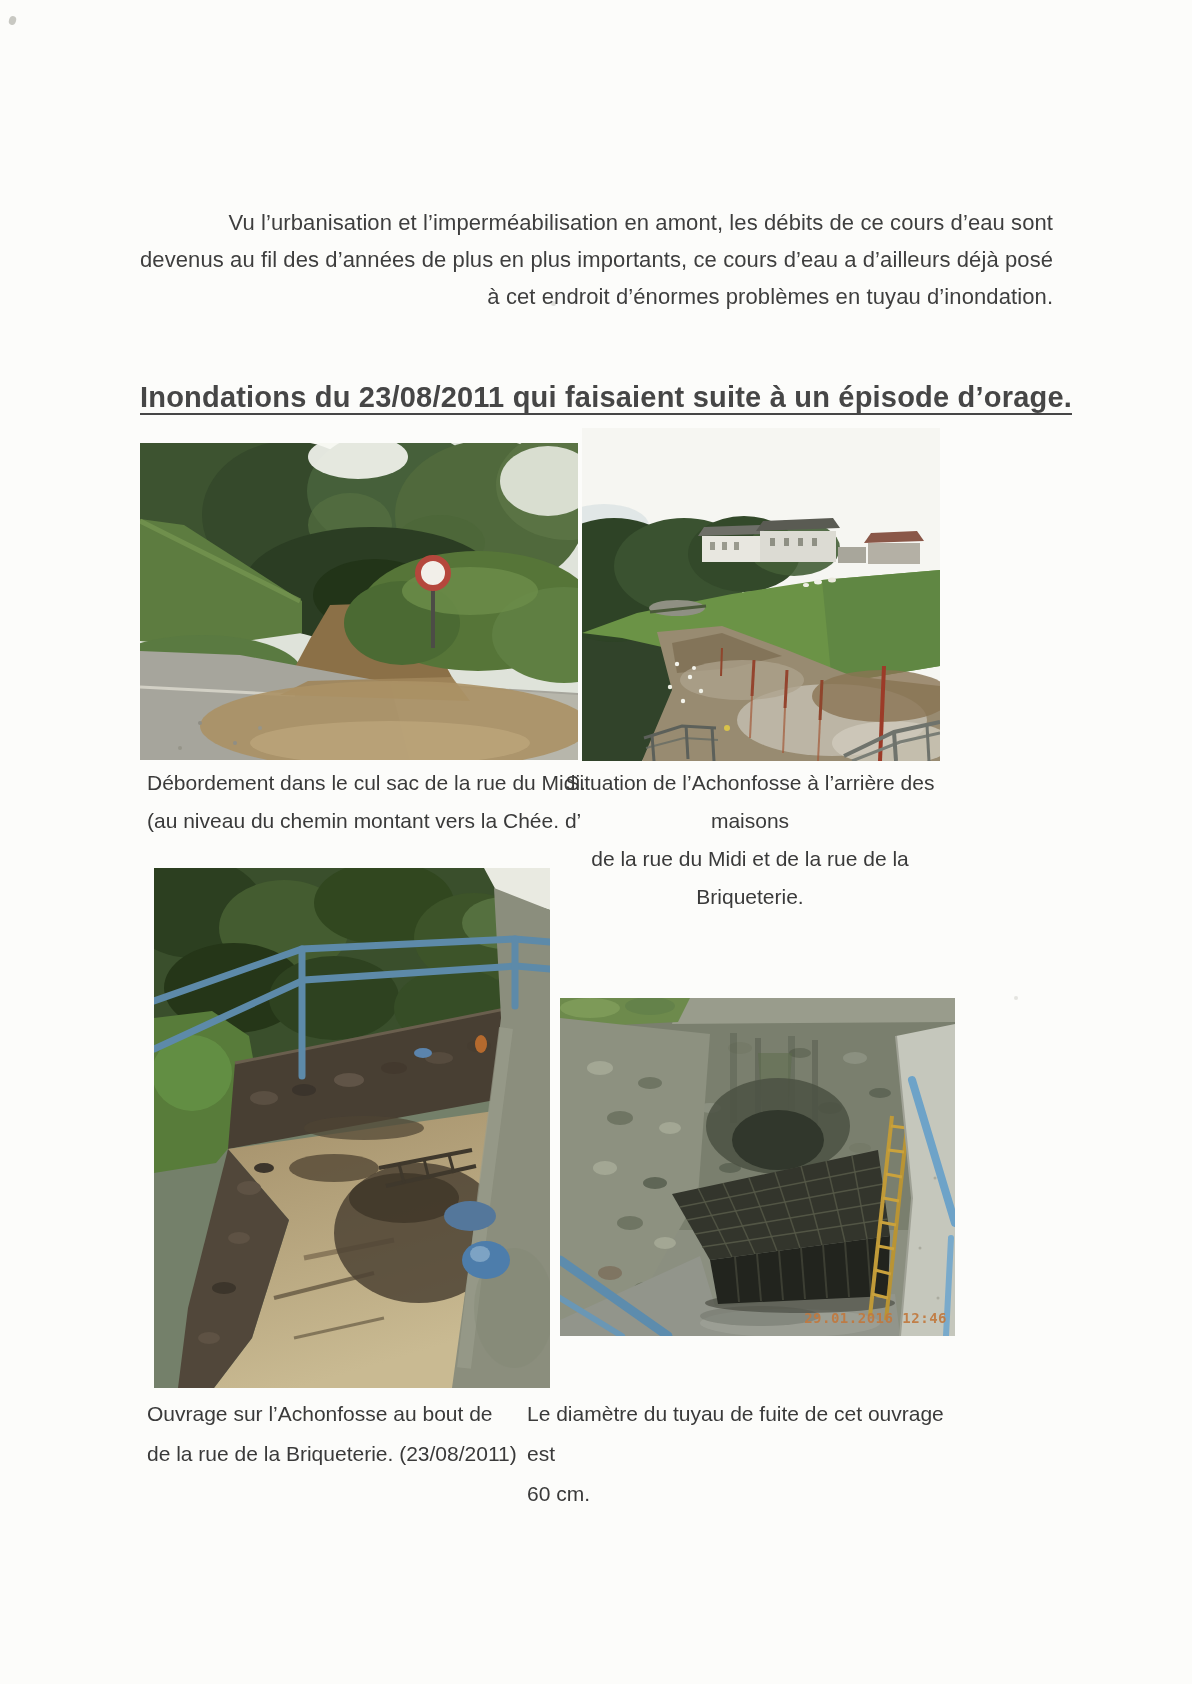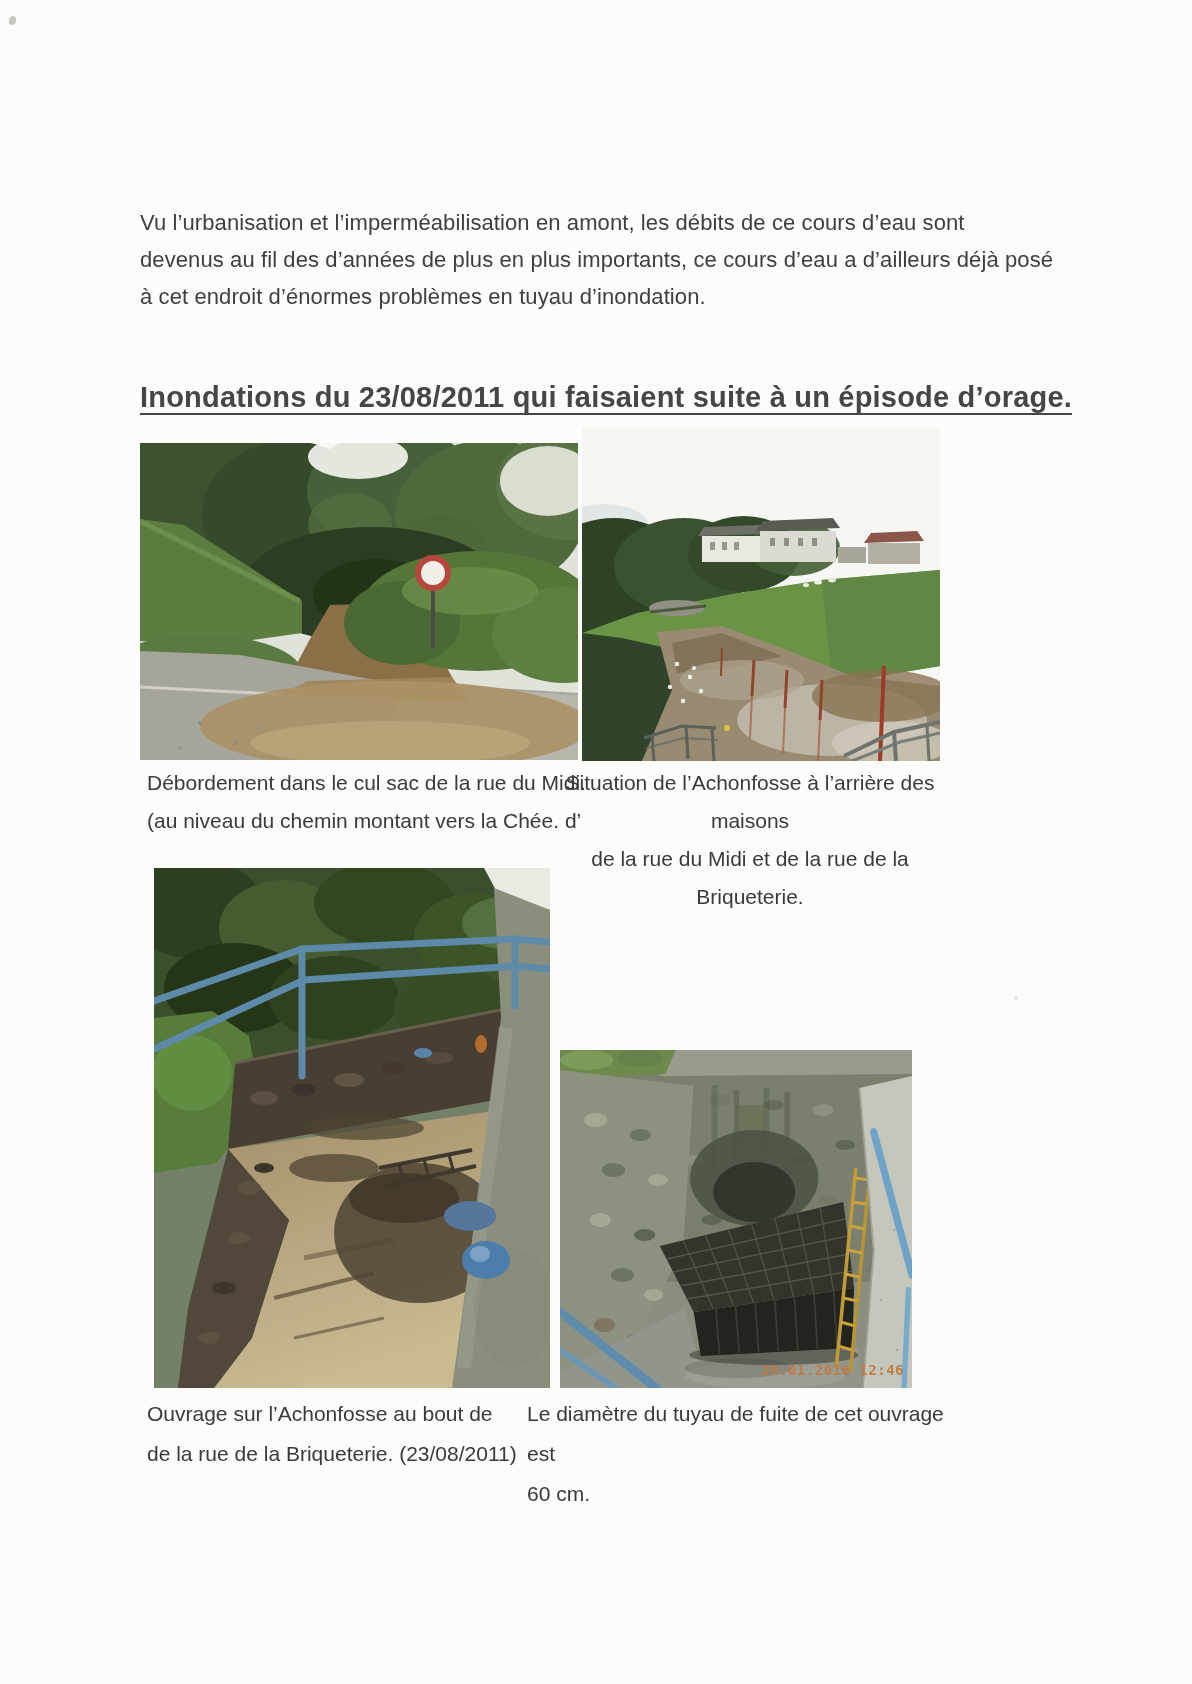--- a/index.html
+++ b/index.html
@@ -2,32 +2,32 @@
 <html><head>
 <meta charset="utf-8">
 <style>
   html,body{margin:0;padding:0;background:#fcfcfa;}
   .page{
     position:relative;width:1192px;height:1684px;background:#fcfcfa;
     overflow:hidden;font-family:"Liberation Sans",sans-serif;color:#3e3e3e;
     margin:0 auto;
   }
   .intro{position:absolute;left:140px;top:204px;font-size:22px;line-height:37px;letter-spacing:.1px;}
-  .intro .line{white-space:nowrap;}
+  .intro .line{white-space:nowrap;text-align:right;}
   .heading{
     position:absolute;left:140px;top:381px;font-size:29px;font-weight:bold;color:#464646;
     text-decoration:underline;text-decoration-thickness:2px;text-underline-offset:6px;
     letter-spacing:.2px;white-space:nowrap;margin:0;
   }
   .photo{position:absolute;overflow:hidden;background:#dadad2;}
   .photo svg{display:block;width:100%;height:100%;}
   #photo1{left:140px;top:443px;width:438px;height:317px;}
   #photo2{left:582px;top:428px;width:358px;height:333px;}
   #photo3{left:154px;top:868px;width:396px;height:520px;}
-  #photo4{left:560px;top:1050px;width:352px;height:338px;}
+  #photo4{left:560px;top:998px;width:395px;height:338px;}
   .caption{position:absolute;font-size:21px;line-height:38px;color:#3a3a3a;}
   #cap1{left:147px;top:764px;}
   #cap2{left:557px;top:764px;width:386px;text-align:center;}
   #cap3{left:147px;top:1394px;line-height:40px;}
   #cap4{left:527px;top:1394px;width:440px;line-height:40px;}
   .timestamp{
     position:absolute;right:8px;bottom:10px;font-size:14px;font-weight:bold;
     color:#c1793f;letter-spacing:.5px;opacity:.92;
     font-family:"DejaVu Sans Mono",monospace;
   }

